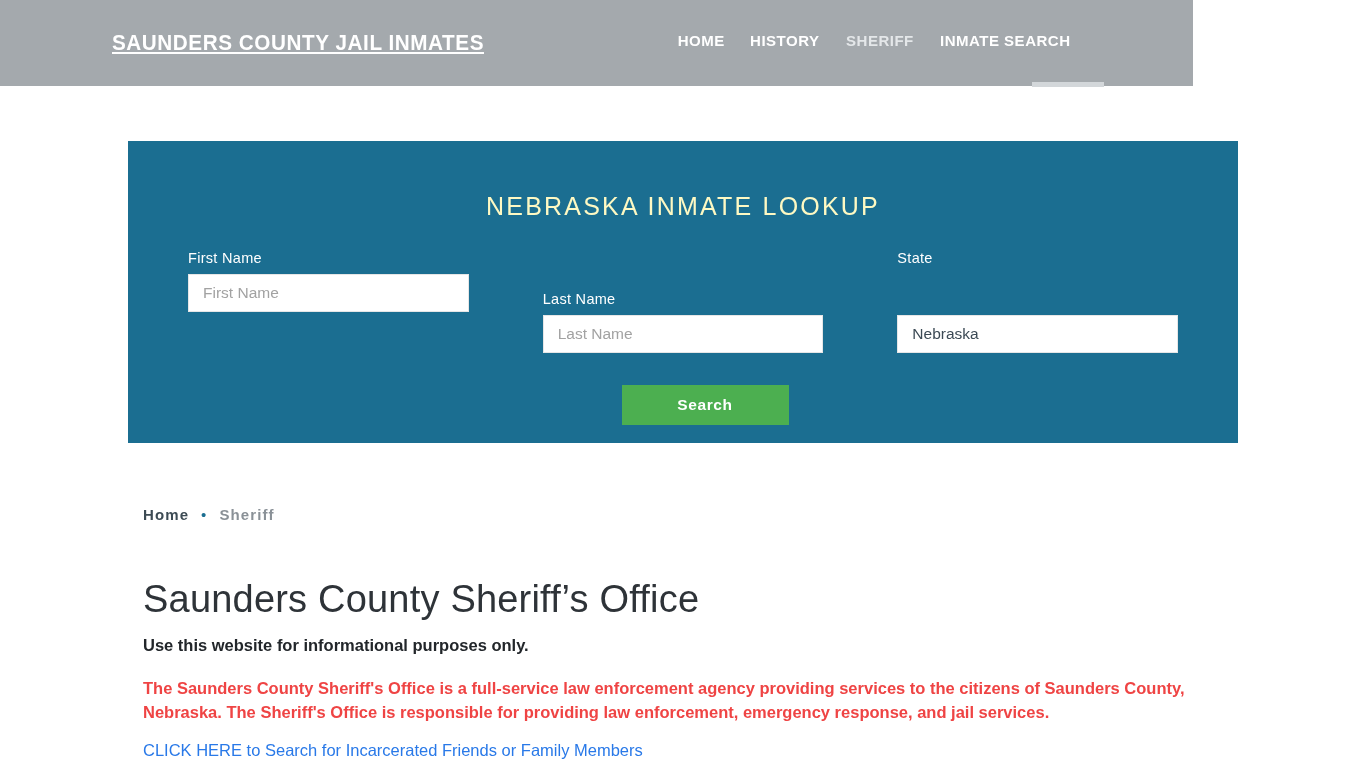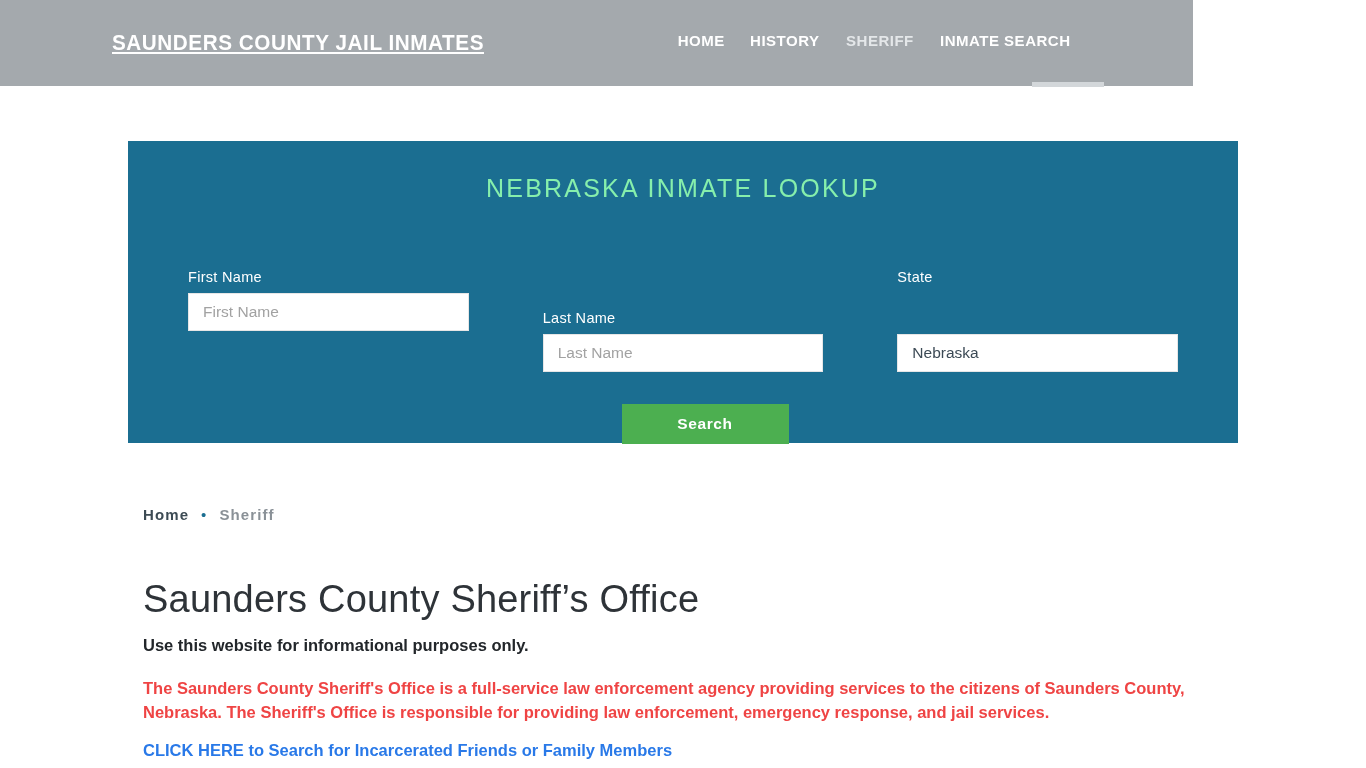--- a/index.html
+++ b/index.html
@@ -65,37 +65,36 @@
   .lookup-panel {
     position: absolute;
     left: 128px;
     top: 141px;
     width: 1110px;
     height: 302px;
     background: #1b6e91;
   }
   .lookup-title {
     text-align: center;
-    color: #86efac;
+    color: #fef9c3;
     font-family: "Liberation Sans Narrow", "Liberation Sans", sans-serif;
     font-size: 25px;
     font-weight: normal;
     letter-spacing: 2.2px;
     margin: 0;
-    padding-top: 33px;
+    padding-top: 51px;
   }
   .fields-row {
     display: flex;
     margin-top: 29px;
     padding: 0 60px;
   }
   .field {
     display: flex;
     flex-direction: column;
-    margin-top: 37px;
   }
   .field-first { width: 281px; margin-left: 0px; }
   .field-last  { width: 281px; margin-left: 74px; justify-content: flex-end; }
   .field-state { width: 281px; margin-left: 74px; gap: 41px; }
   .field-label {
     color: #ffffff;
     font-family: "Liberation Sans Narrow", "Liberation Sans", sans-serif;
     font-size: 14.5px;
     letter-spacing: 0.3px;
     margin-bottom: 8px;
@@ -186,21 +185,21 @@
     line-height: 24px;
   }
 
   .cta-link {
     position: absolute;
     top: 741px;
     left: 0;
     color: #2979e8;
     font-family: "Liberation Sans Narrow", "Liberation Sans", sans-serif;
     font-size: 16.5px;
-    font-weight: bold;
+    font-weight: normal;
     text-decoration: none;
   }
 </style>
 </head>
 <body>
 
 <div class="site-header">
   <a class="brand" href="#">SAUNDERS COUNTY JAIL INMATES</a>
 
   <nav class="main-nav">

